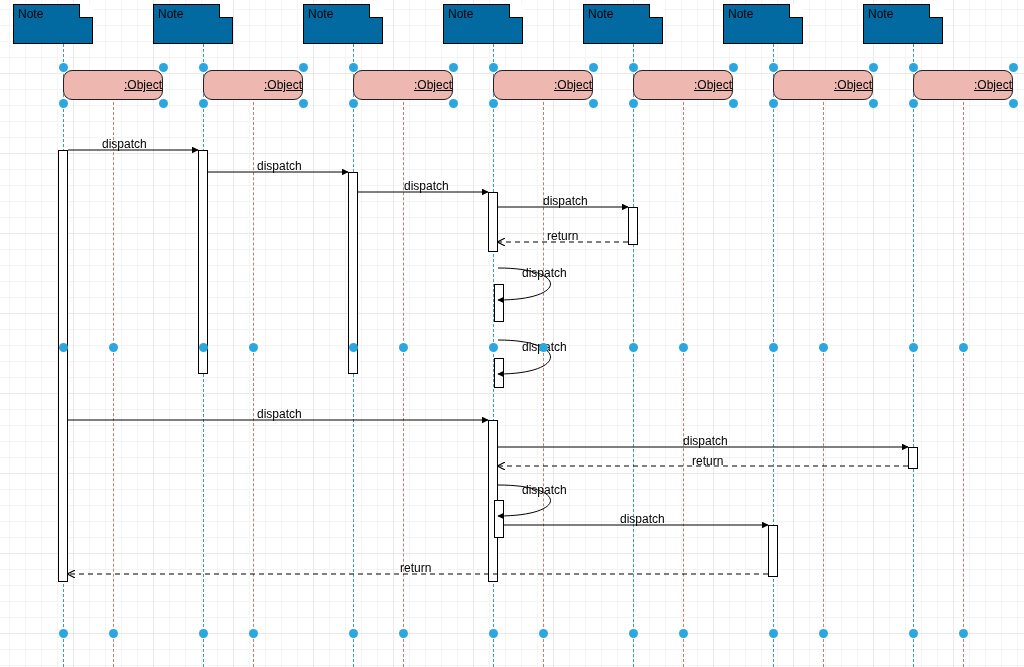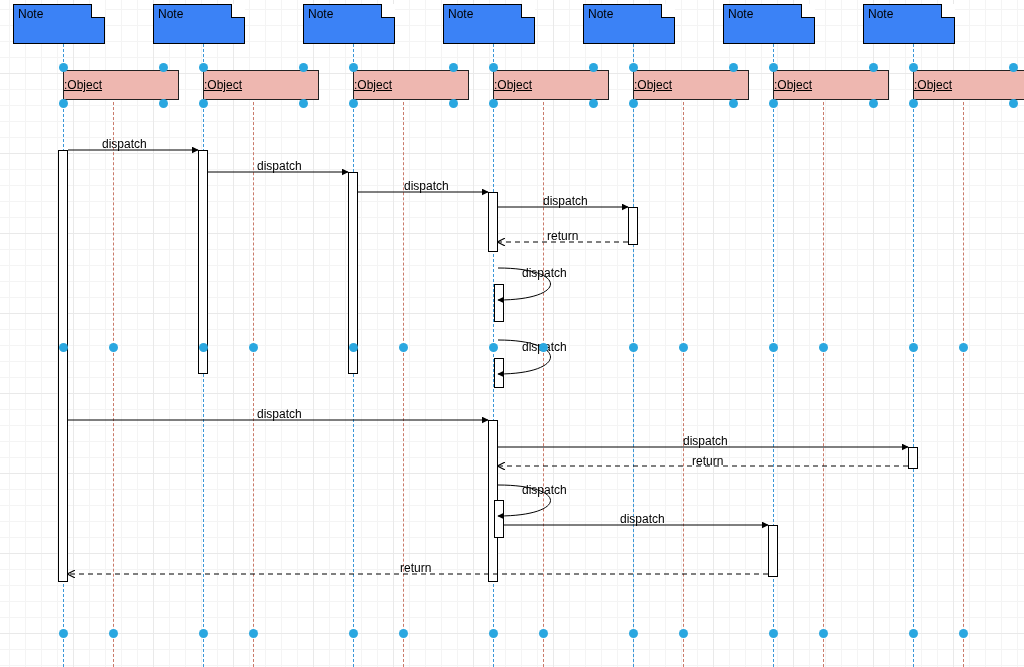--- a/index.html
+++ b/index.html
@@ -10,24 +10,24 @@
           linear-gradient(to right,#e9e9e9 1px,transparent 1px),
           linear-gradient(to bottom,#e9e9e9 1px,transparent 1px),
           linear-gradient(to right,#f4f4f4 1px,transparent 1px),
           linear-gradient(to bottom,#f4f4f4 1px,transparent 1px);
         background-size:80px 80px,80px 80px,16px 16px,16px 16px;
         background-position:-7px -7px,-7px -7px,-7px -7px,-7px -7px}
   
   .lifeline-o{position:absolute;top:102px;bottom:0;width:0;border-left:1px dashed #c97a6a}
   .lifeline-n{position:absolute;top:44px;bottom:0;width:0;border-left:1px dashed #3a96d8}
   
-  .note{position:absolute;width:92px;height:40px;border:1px solid #000;background:#3b82f6;box-sizing:border-box}
+  .note{position:absolute;width:80px;height:40px;border:1px solid #000;background:#0369a1;box-sizing:border-box}
   .note-label{position:absolute;top:2px;left:4px}
   
-  .obj{position:absolute;width:116px;height:30px;border:1px solid #222;background:#eeb7b0;border-radius:0;display:flex;align-items:center;justify-content:flex-start;box-sizing:border-box}
+  .obj{position:absolute;width:100px;height:30px;border:1px solid #222;background:#eeb7b0;border-radius:9px;display:flex;align-items:center;justify-content:flex-end;box-sizing:border-box}
   .obj span{text-decoration:underline}
   
   .dot{position:absolute;width:9px;height:9px;border-radius:50%;background:#2aa7e0}
   
   .act{position:absolute;width:10px;background:#fff;border:1px solid #000;box-sizing:border-box}
   
   svg.overlay{position:absolute;inset:0;width:1024px;height:667px;pointer-events:none}
   .msg-label{position:absolute;font-size:12px;white-space:nowrap;pointer-events:none}
 </style>
 </head>

